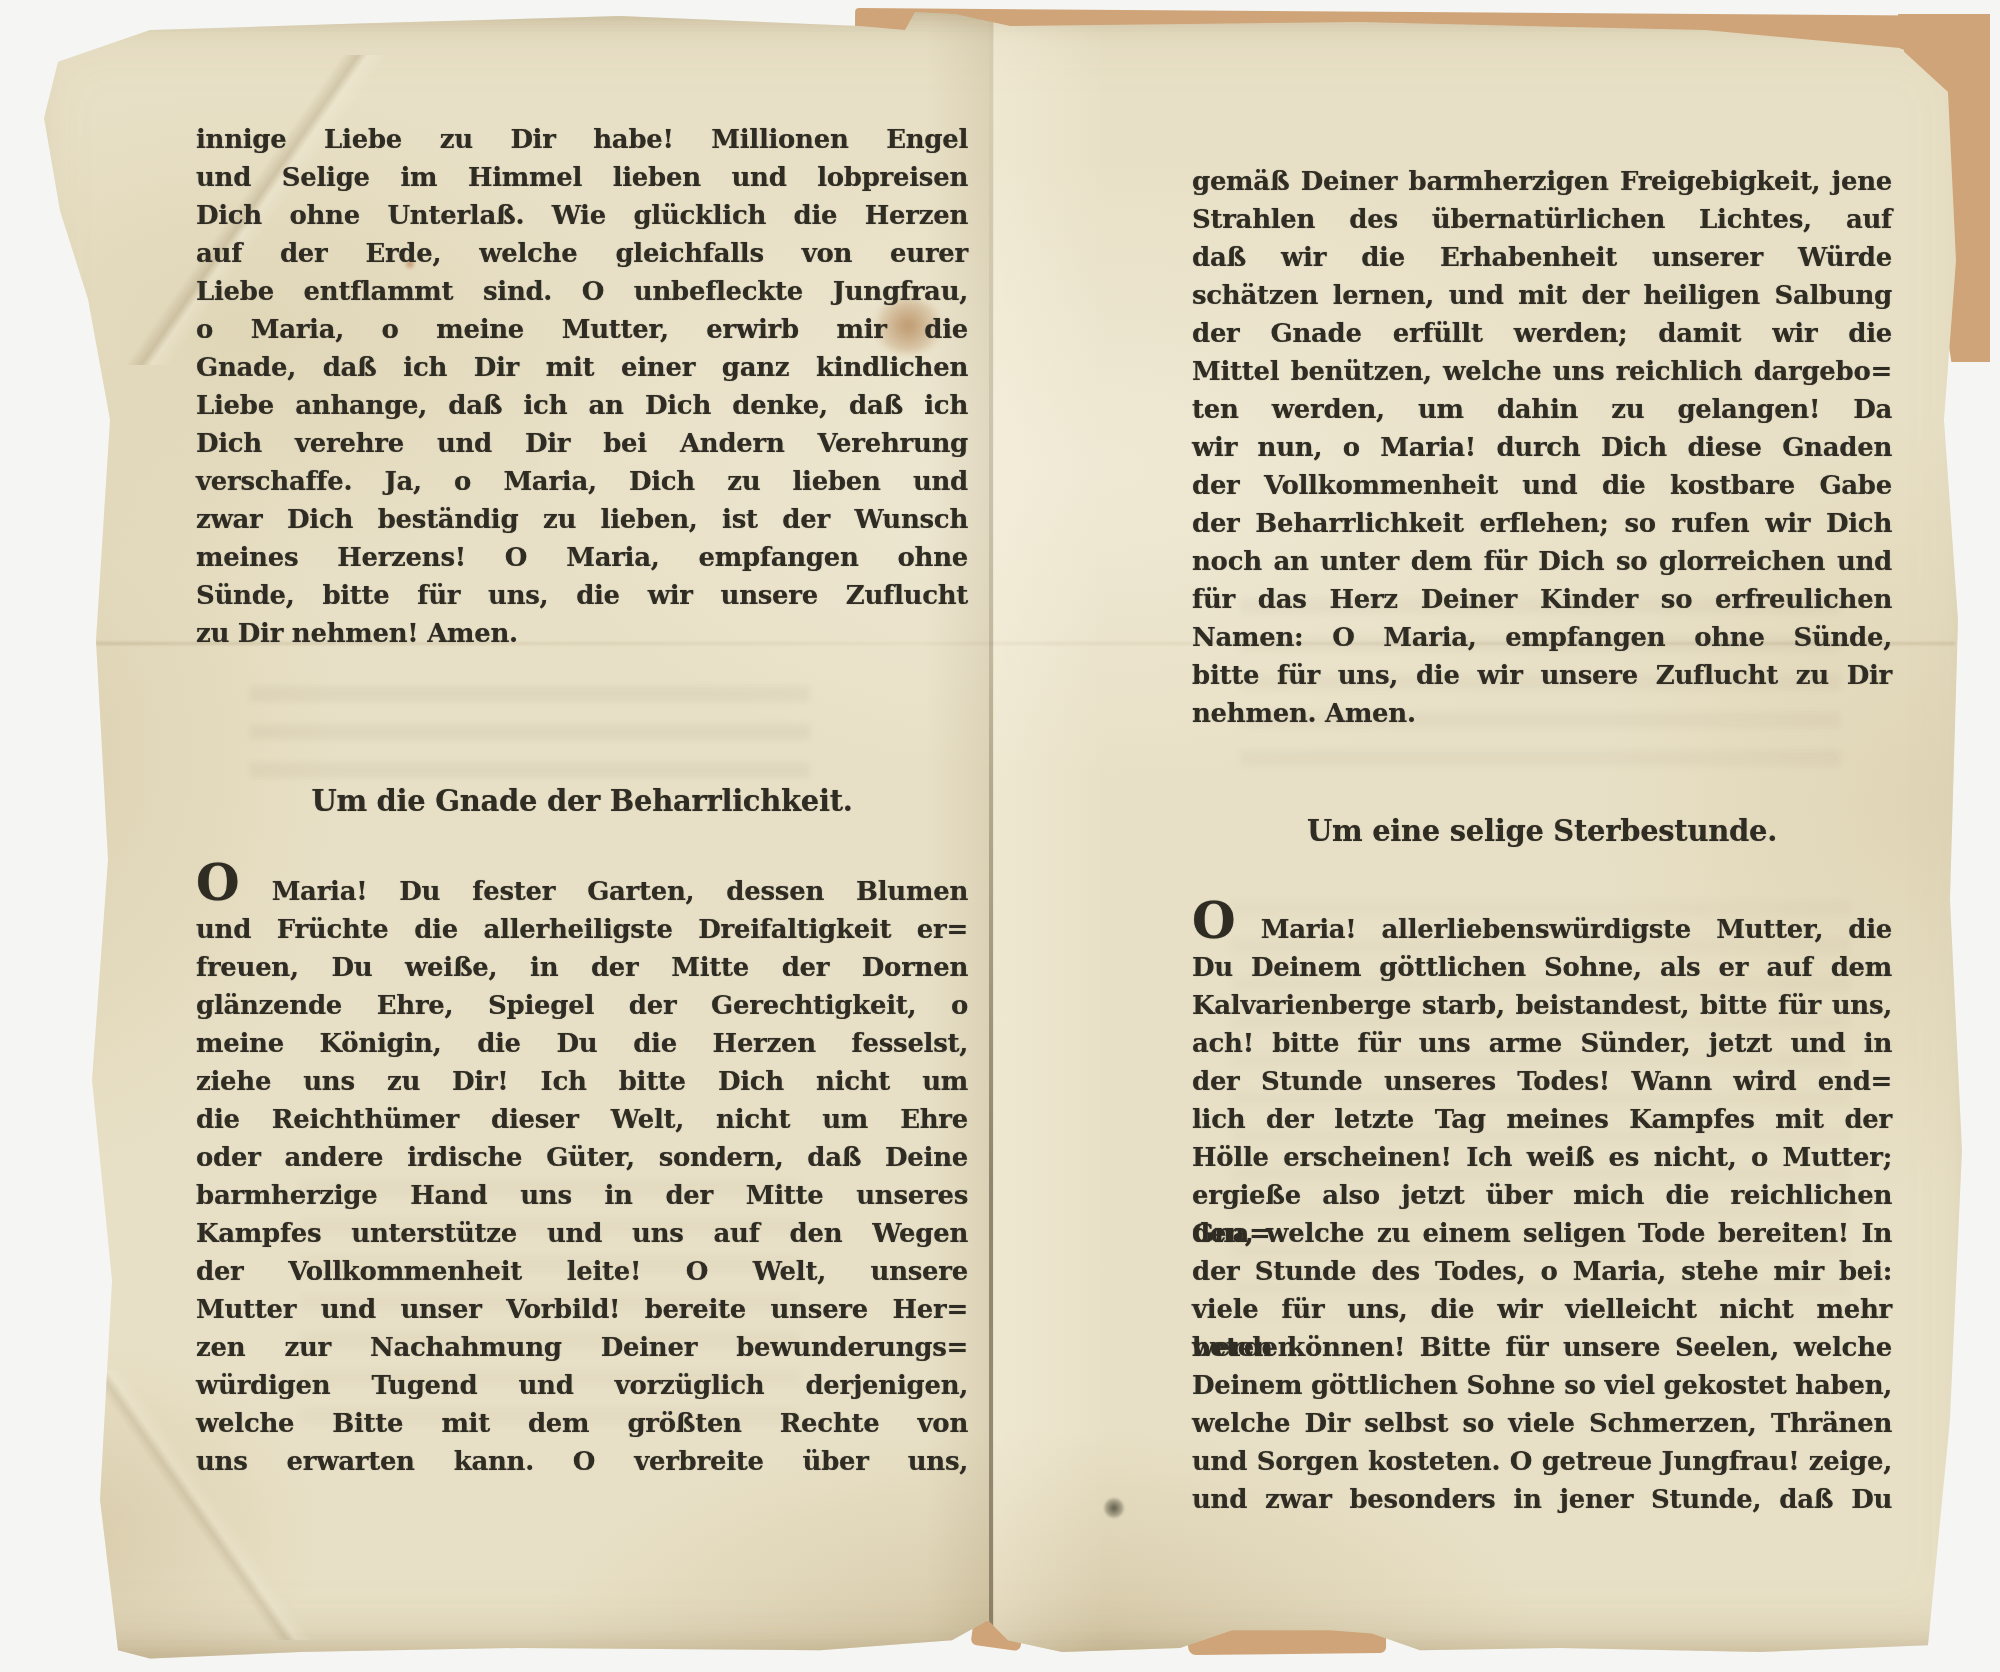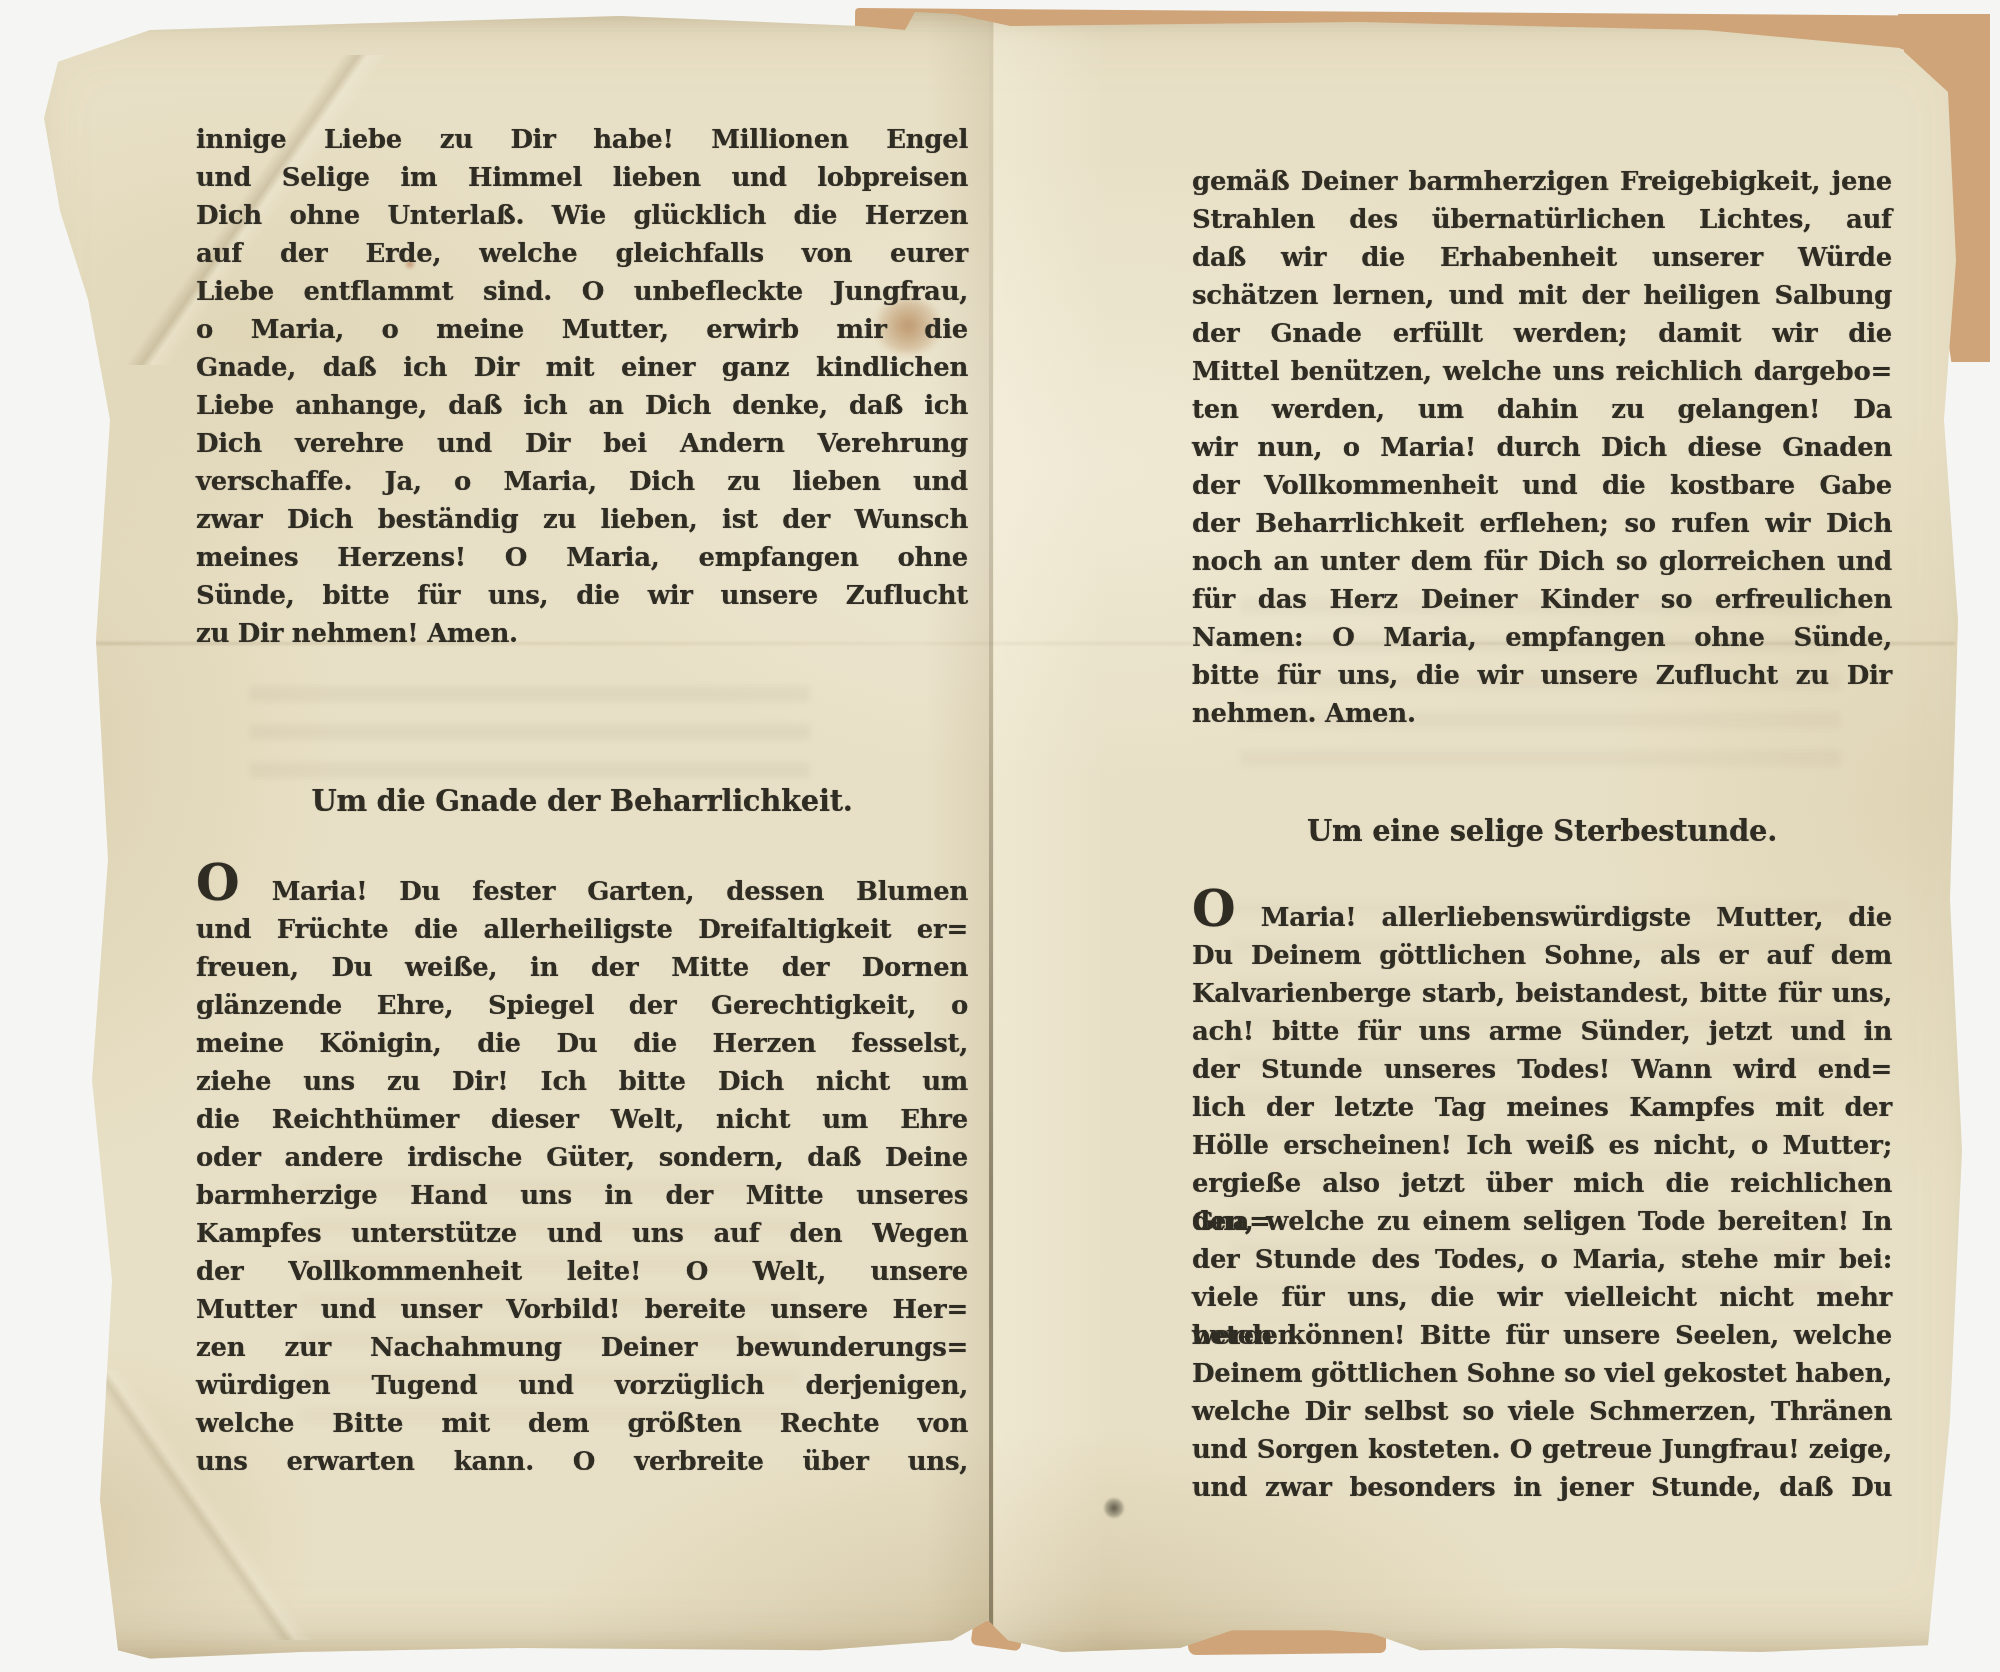--- a/index.html
+++ b/index.html
@@ -88,21 +88,21 @@
     text-shadow:0 0 1px rgba(55,50,38,.55);}
   #left-col{left:196px;top:120px;width:772px;}
   #right-col{left:1192px;top:162px;width:700px;}
   .line{height:38px;line-height:38px;text-align:justify;}
   .line::after{content:"";display:inline-block;width:100%;height:0;}
   .line.noj{text-align:left;}
   .line.noj::after{content:none;}
   .initial{font-size:50px;line-height:0;letter-spacing:0;}
   .col-heading{height:38px;line-height:38px;text-align:center;font-size:29px;font-weight:700;}
   #left-col .col-heading{margin:130px 0 52px;}
-  #right-col .col-heading{margin:80px 0 48px;}
+  #right-col .col-heading{margin:80px 0 60px;}
 </style>
 </head>
 <body>
 
 <div id="canvas">
 
   <div class="backing backing-top"></div>
   <div class="backing backing-corner"></div>
   <div class="backing backing-bottom"></div>
   <div class="backing backing-bottom-sm"></div>

